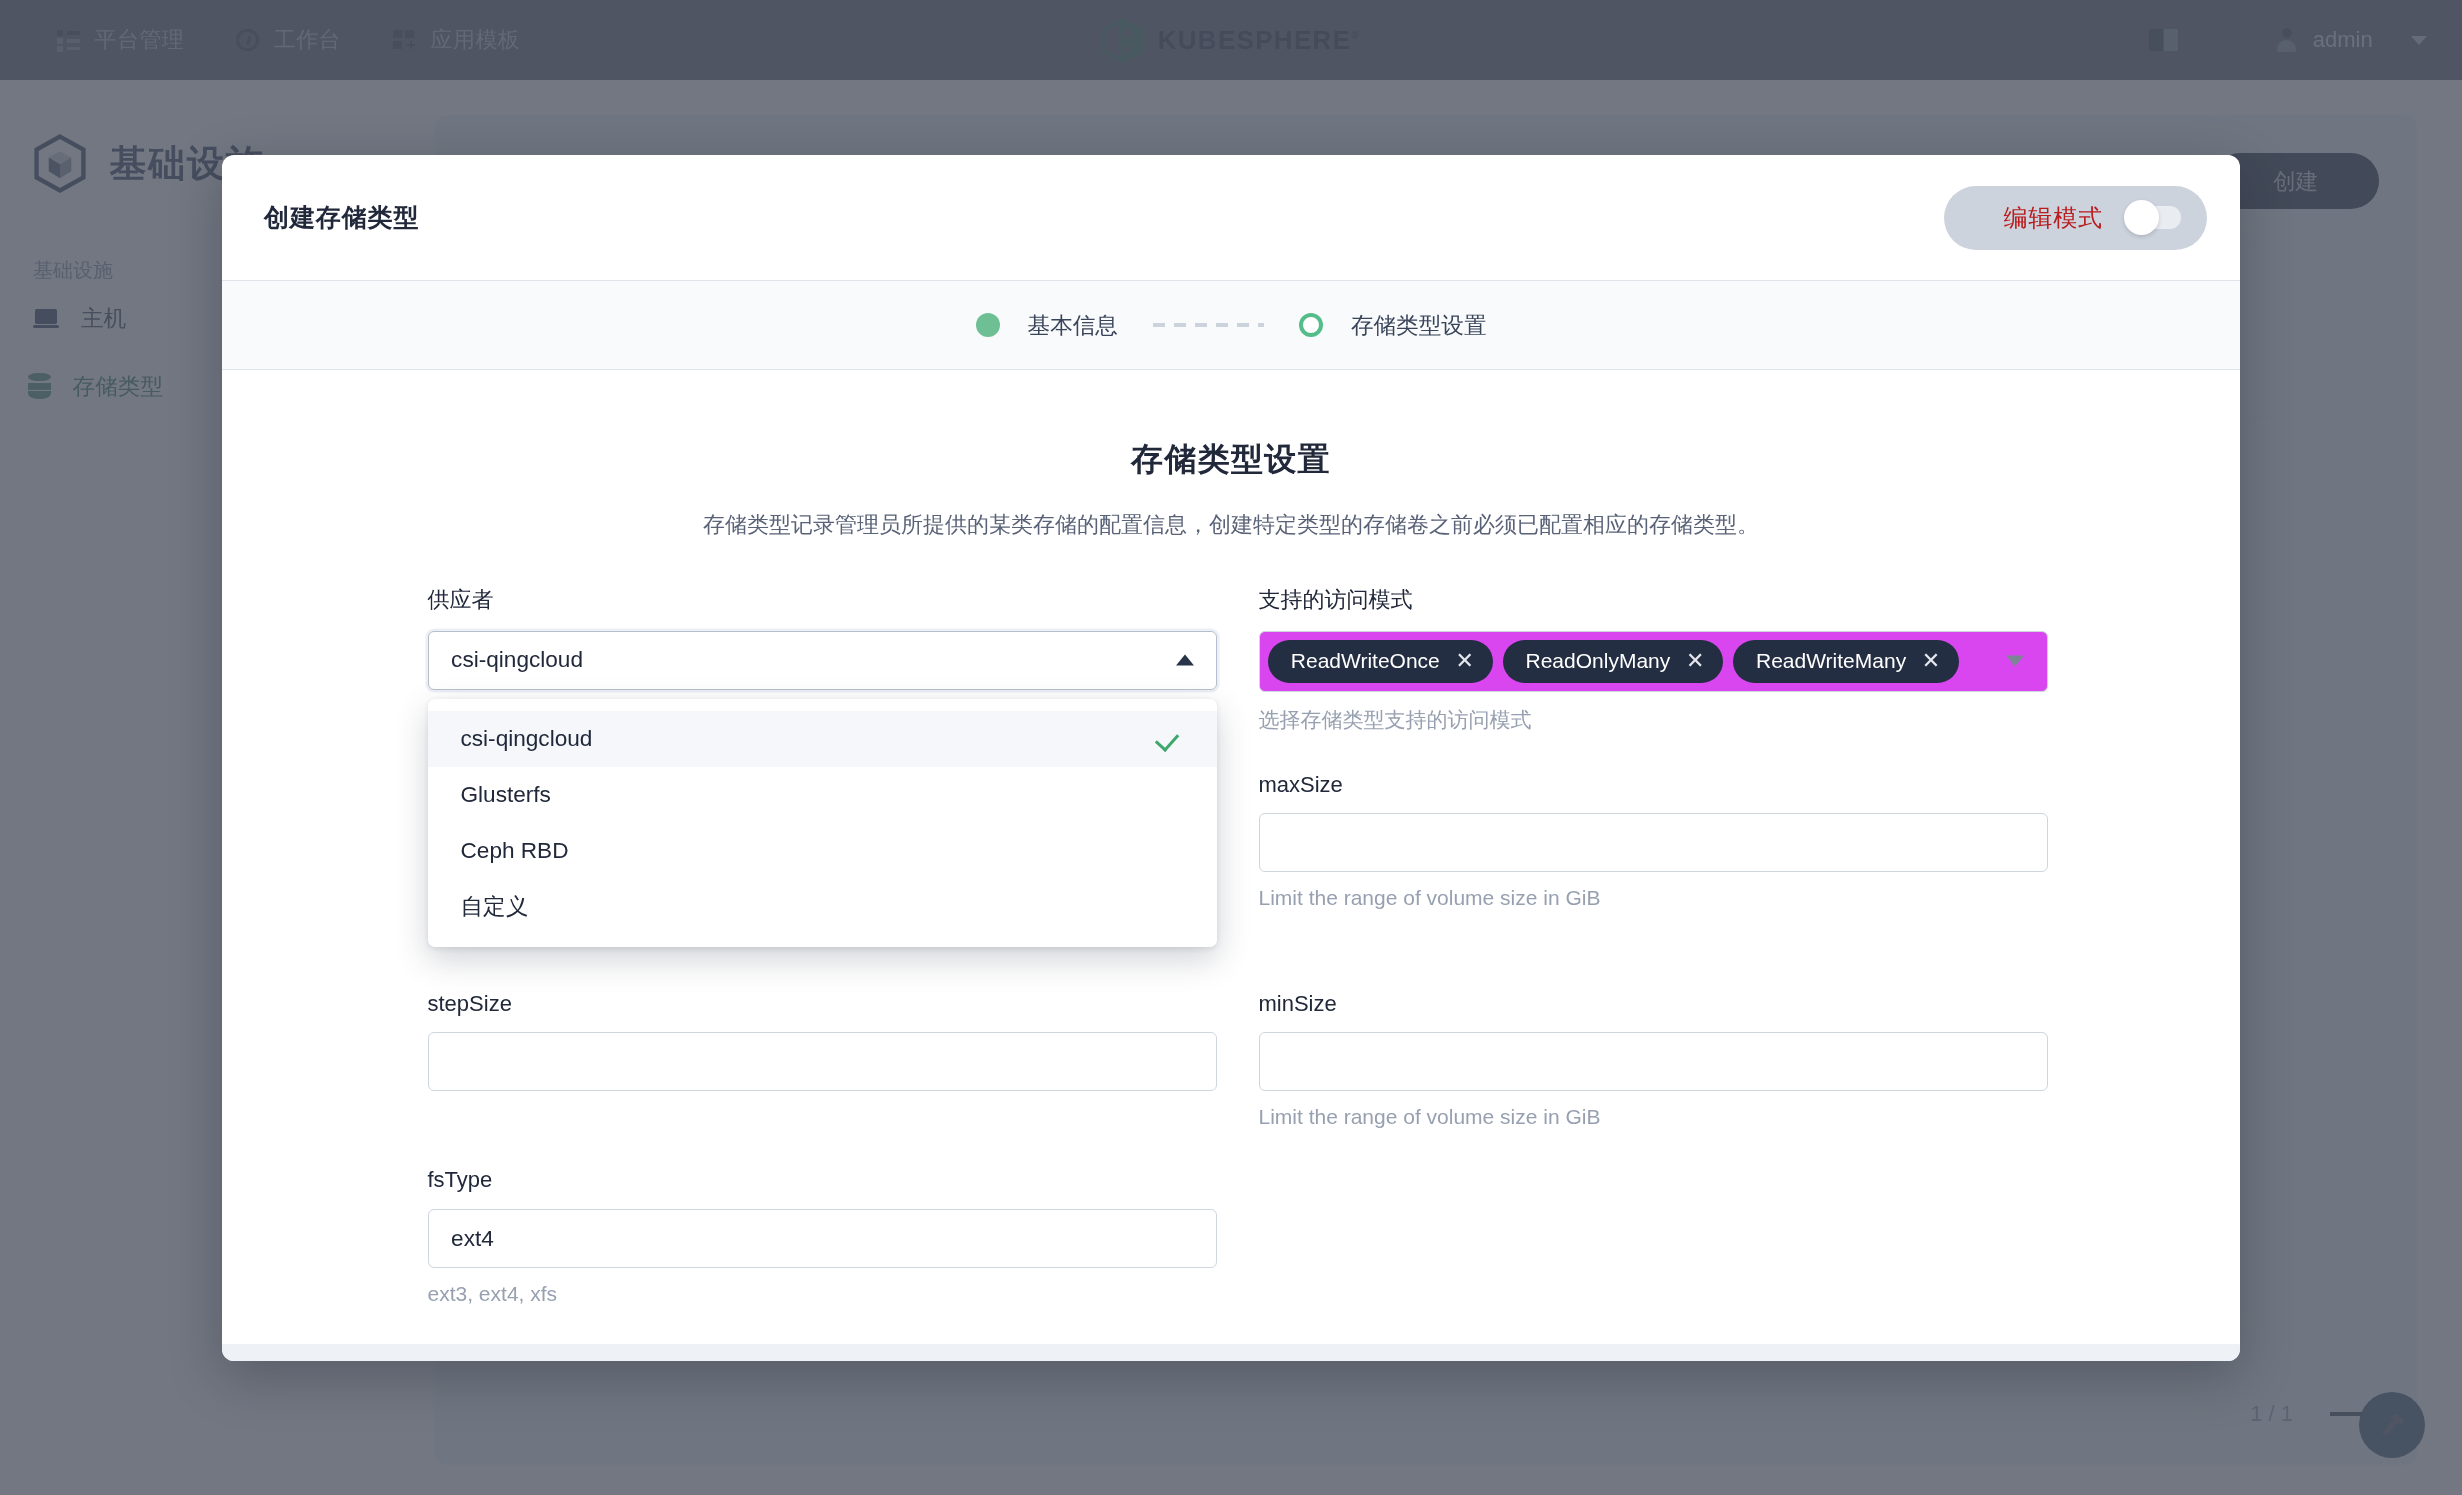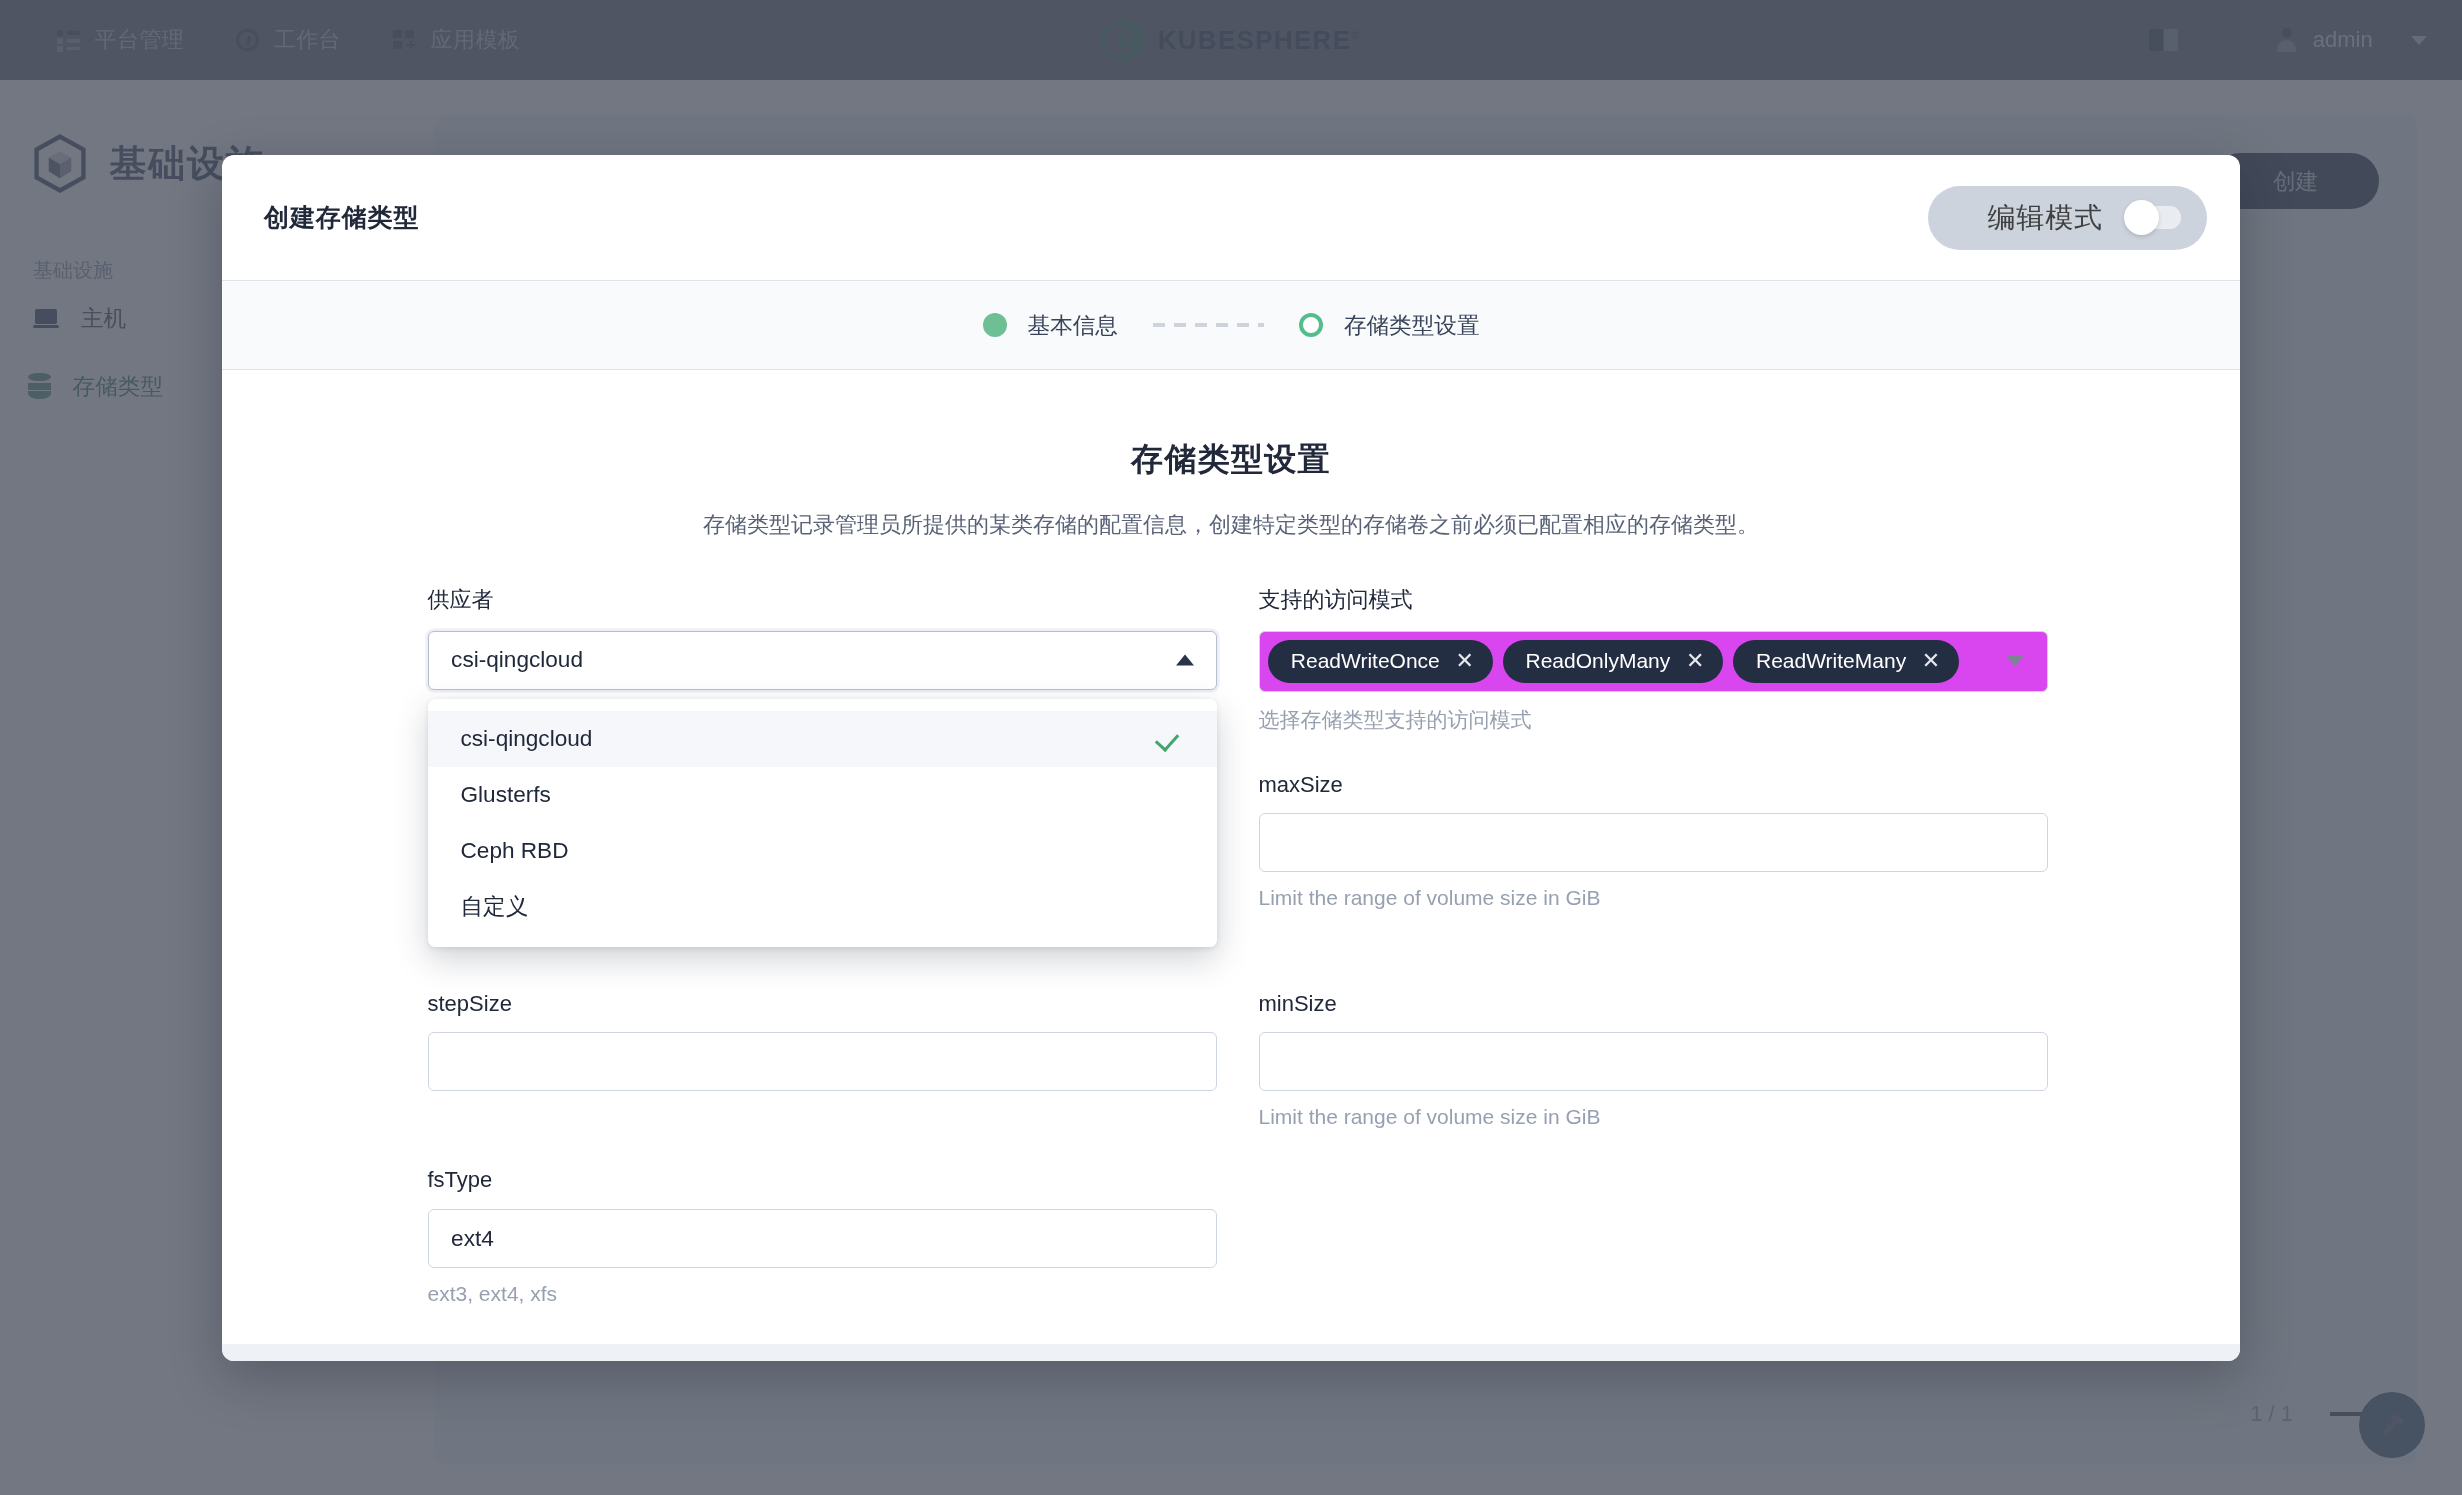--- a/index.html
+++ b/index.html
@@ -132,33 +132,33 @@
   .modal-head {
     height:125px; flex:none; position:relative;
     display:flex; align-items:center; padding:10px 42px;
   }
   .modal-title { font-size:25px; font-weight:700; color:#20283a; letter-spacing:0.9px;}
   .edit-toggle {
     position:absolute; right:33px; top:50%; transform:translateY(-50%);
     height:64px; padding:0 26px 0 35px; border-radius:32px; background:#cdd3dd;
     display:flex; align-items:center; gap:24px;
   }
-  .edit-toggle-label { font-size:28px; color:#404040; letter-spacing:0.9px;margin-left:24px;}
+  .edit-toggle-label { font-size:24px; color:#b91c1c; letter-spacing:0.9px;margin-left:24px;}
   .switch { width:54px; height:22.6px; background:#e9edf2; border-radius:11.3px; position:relative;}
   .switch .knob {
     position:absolute; left:-3.5px; top:-6px; width:35px; height:35px;
     border-radius:50%; background:#ffffff; box-shadow:0 1.7px 4.3px rgba(0,0,0,.16);
   }
 
   .steps {
     height:90px; flex:none; background:#f8fafc;
     border-top:0.9px solid #dfe4ea; border-bottom:0.9px solid #dfe4ea;
     display:flex; align-items:center; justify-content:center; gap:0;
   }
-  .step { display:flex; align-items:center; gap:21px;justify-content:flex-end; }
+  .step { display:flex; align-items:center; gap:28px;justify-content:flex-end; }
   .step-dot { width:24px; height:24px; border-radius:50%; flex:none; }
   .step-dot.done { background:#6fbf95; }
   .step-dot.current { background:#ffffff; border:4.3px solid #55bd8a; }
   .step-label { font-size:22.6px; color:#39445a; }
   .step-line {
     width:111px; height:4.3px; margin:0 35px;
     background:repeating-linear-gradient(to right,#ccd3dc 0 12px, transparent 12px 21px);
   }
 
   .modal-body { flex:1; position:relative; overflow:visible; }

